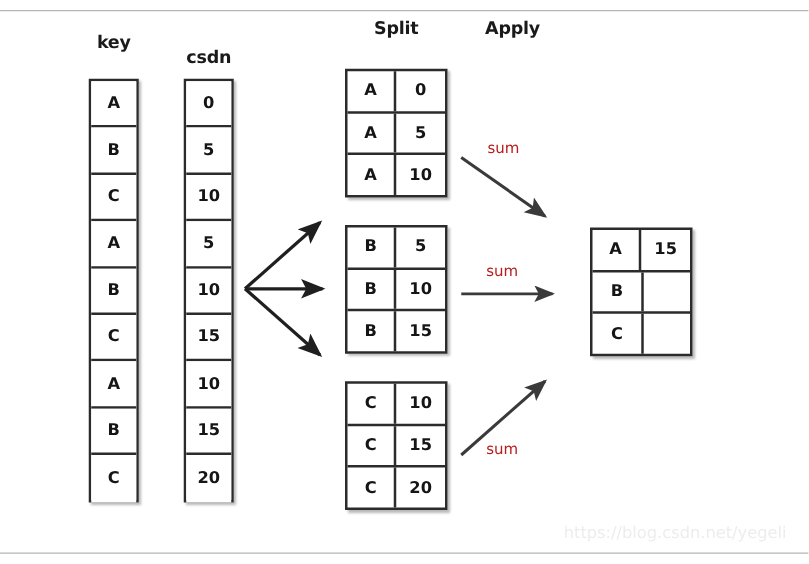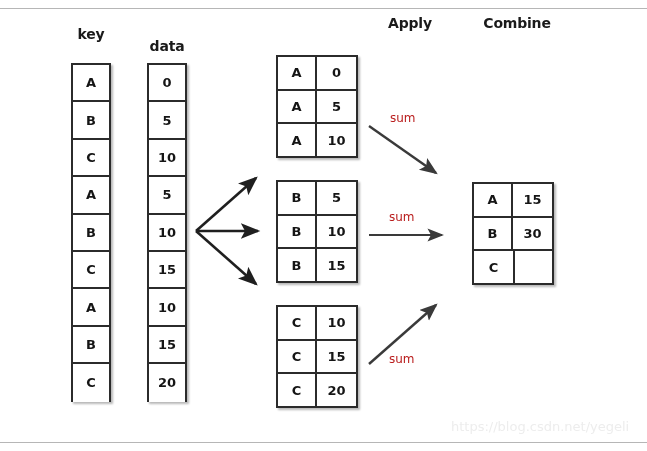--- a/index.html
+++ b/index.html
@@ -114,23 +114,23 @@
 </style>
 </head>
 <body>
 
 <div id="canvas">
 
   <div class="rule top"></div>
   <div class="rule bottom"></div>
 
   <div class="col-head" style="left:71px; top:26px; width:40px;">key</div>
-  <div class="col-head" style="left:147px; top:38px; width:40px;">data</div>
+  <div class="col-head" style="left:147px; top:38px; width:40px;">csdn</div>
+  <div class="col-head" style="left:276px; top:15px; width:82px;">Split</div>
   <div class="col-head" style="left:374px; top:15px; width:72px;">Apply</div>
-  <div class="col-head" style="left:462px; top:15px; width:110px;">Combine</div>
 
   <div class="stack" style="left:71px; top:63px; height:339px;">
     <div class="cell">A</div>
     <div class="cell">B</div>
     <div class="cell">C</div>
     <div class="cell">A</div>
     <div class="cell">B</div>
     <div class="cell">C</div>
     <div class="cell">A</div>
     <div class="cell">B</div>
@@ -194,21 +194,20 @@
     </div>
   </div>
 
   <div class="gtable" style="left:472px; top:182px; width:82px; height:103px;">
     <div class="grow">
       <div class="gcell k">A</div>
       <div class="gcell v">15</div>
     </div>
     <div class="grow">
       <div class="gcell k">B</div>
-      <div class="gcell v">30</div>
     </div>
     <div class="grow">
       <div class="gcell k">C</div>
     </div>
   </div>
 
   <svg class="overlay" viewBox="0 0 647 451" xmlns="http://www.w3.org/2000/svg">
     <defs>
       <marker id="ah" markerWidth="8" markerHeight="8" refX="6.6" refY="3" orient="auto">
         <path d="M0,0 L7.5,3 L0,6 L1.6,3 Z" fill="#1f1f1f"></path>

